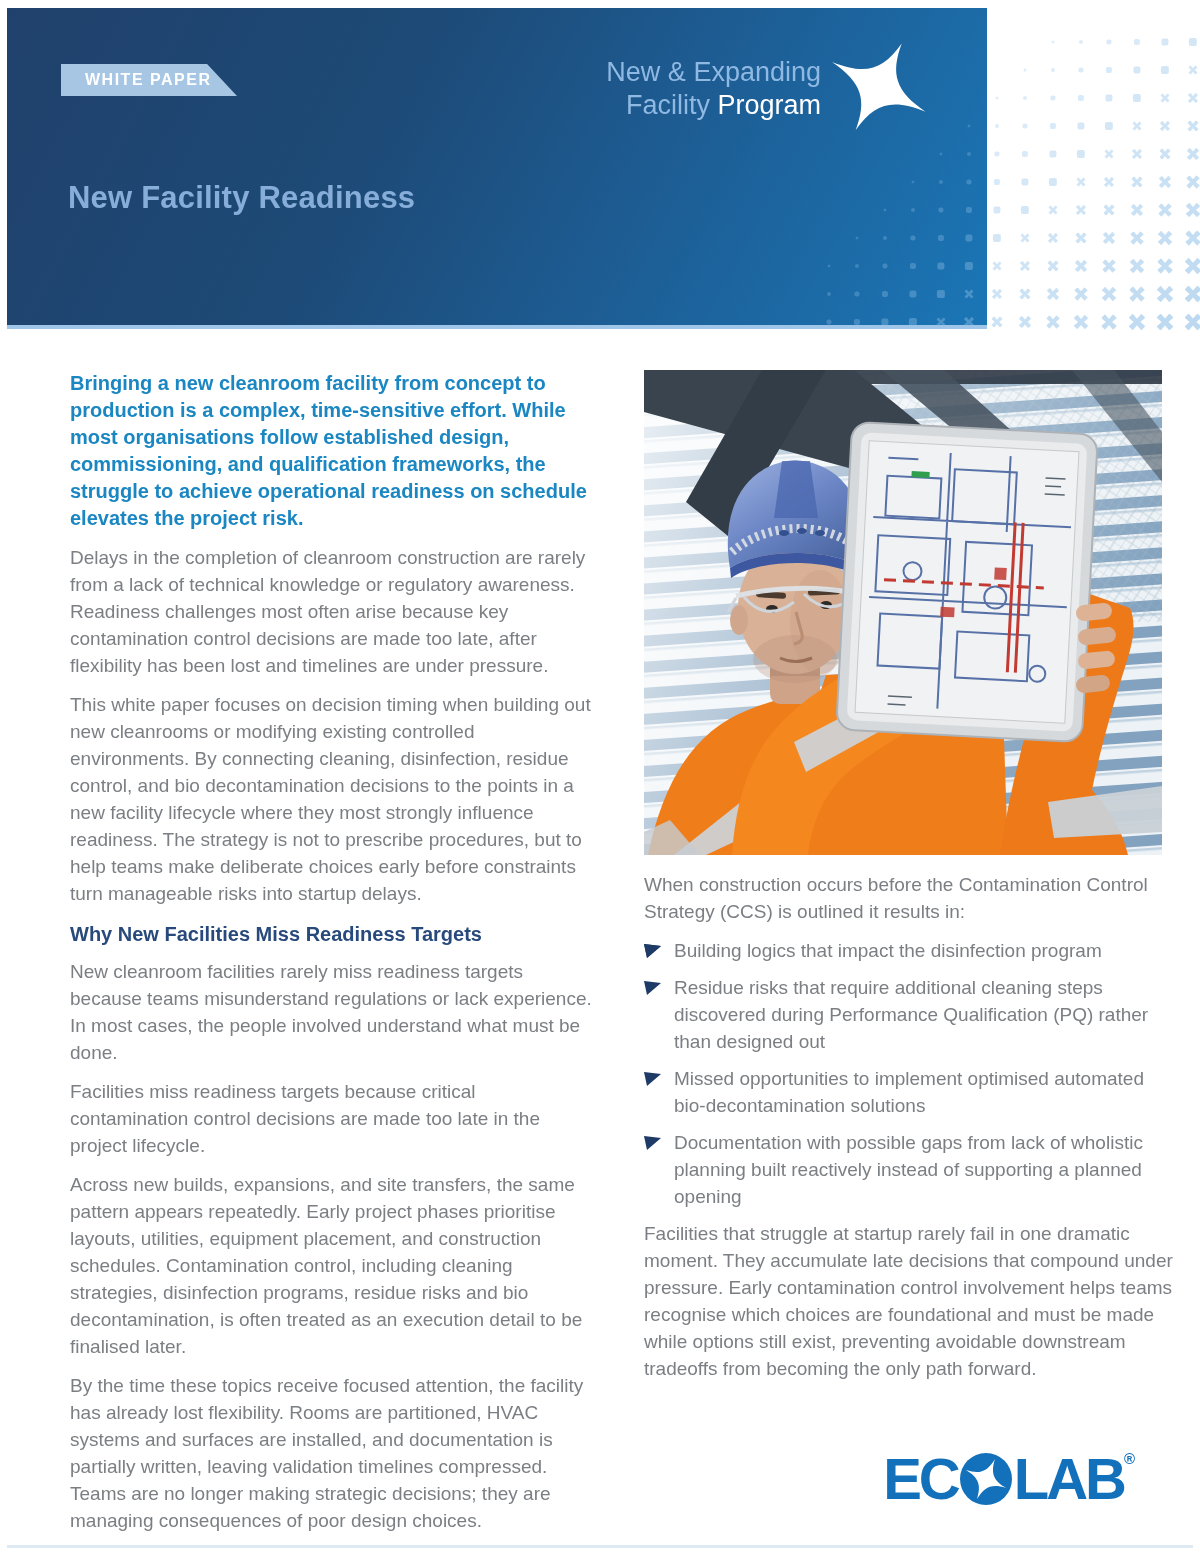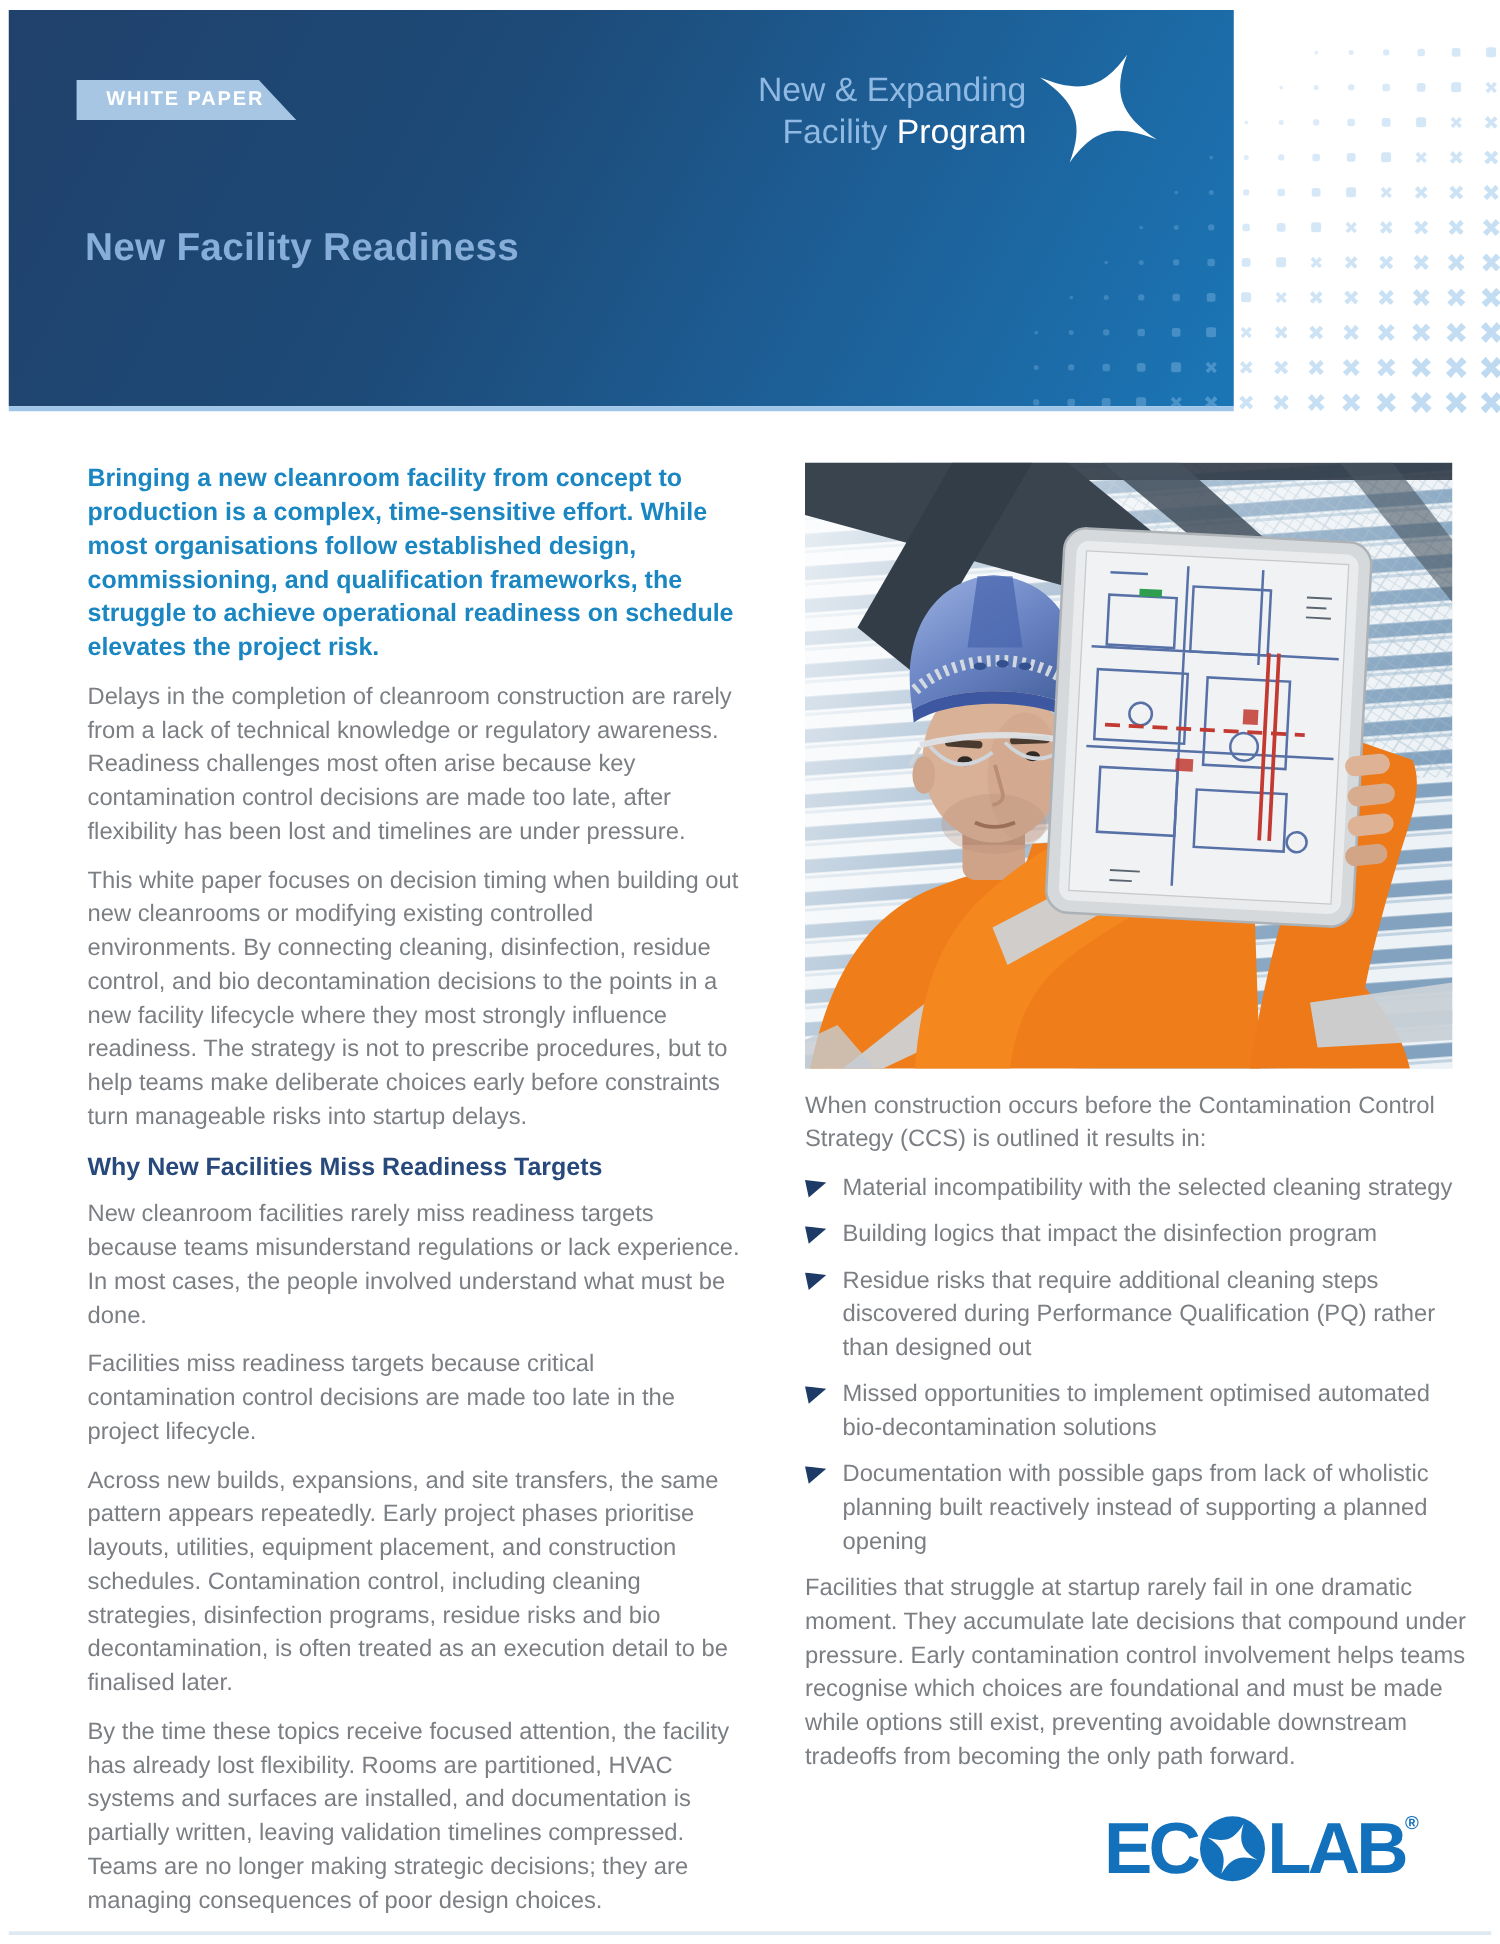--- a/index.html
+++ b/index.html
@@ -353,21 +353,20 @@
       </svg>
     </div>
 
     <p class="body-text intro-text">When construction occurs before the Contamination Control Strategy (CCS) is outlined it results in:</p>
 
     <ul class="bullet-list">
       <li>
         <svg class="bullet-marker" viewBox="0 0 17 15">
             <polygon points="0,0 17,2 3,14" fill="#1e3a66"></polygon>
           </svg>
-        <span>Material incompatibility with the selected cleaning strategy</span>
       </li>
       <li>
         <svg class="bullet-marker" viewBox="0 0 17 15">
             <polygon points="0,0 17,2 3,14" fill="#1e3a66"></polygon>
           </svg>
         <span>Building logics that impact the disinfection program</span>
       </li>
       <li>
         <svg class="bullet-marker" viewBox="0 0 17 15">
             <polygon points="0,0 17,2 3,14" fill="#1e3a66"></polygon>

